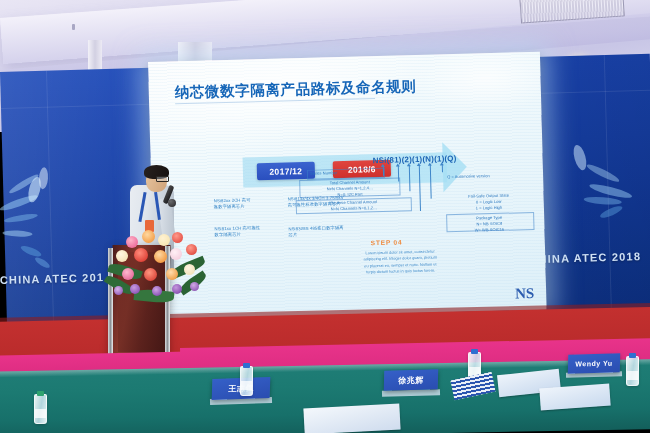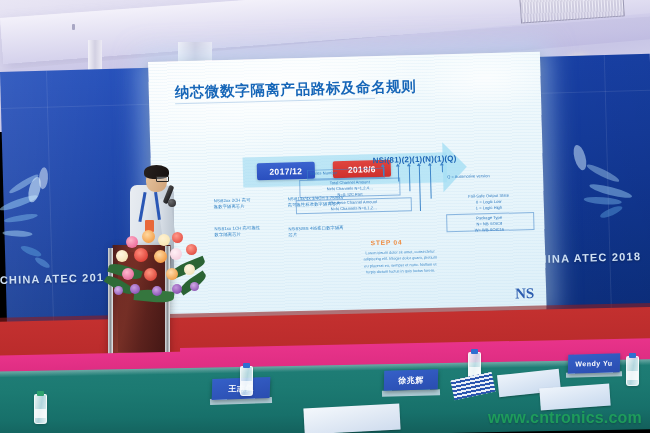--- a/index.html
+++ b/index.html
@@ -363,14 +363,13 @@
   <div class="bottle" style="left:626px;top:356px;">
     <div class="cap" style="left:2px;top:-4px;"></div>
     <div class="bottle-label" style="left:0;top:14px;"></div>
   </div>
 
   <div class="booklet-stripe" style="left:452px;top:376px;width:42px;height:20px;transform:rotate(-12deg);"></div>
   <div class="booklet" style="left:498px;top:372px;width:62px;height:22px;transform:rotate(-6deg);"></div>
   <div class="booklet" style="left:540px;top:386px;width:70px;height:22px;transform:rotate(-4deg);"></div>
   <div class="booklet" style="left:304px;top:406px;width:96px;height:26px;transform:rotate(-3deg);background:linear-gradient(170deg,#f4f8fc,#cfdcee);"></div>
 
-  <div class="watermark">www.cntronics.com</div>
 </div>
 
 </body></html>

